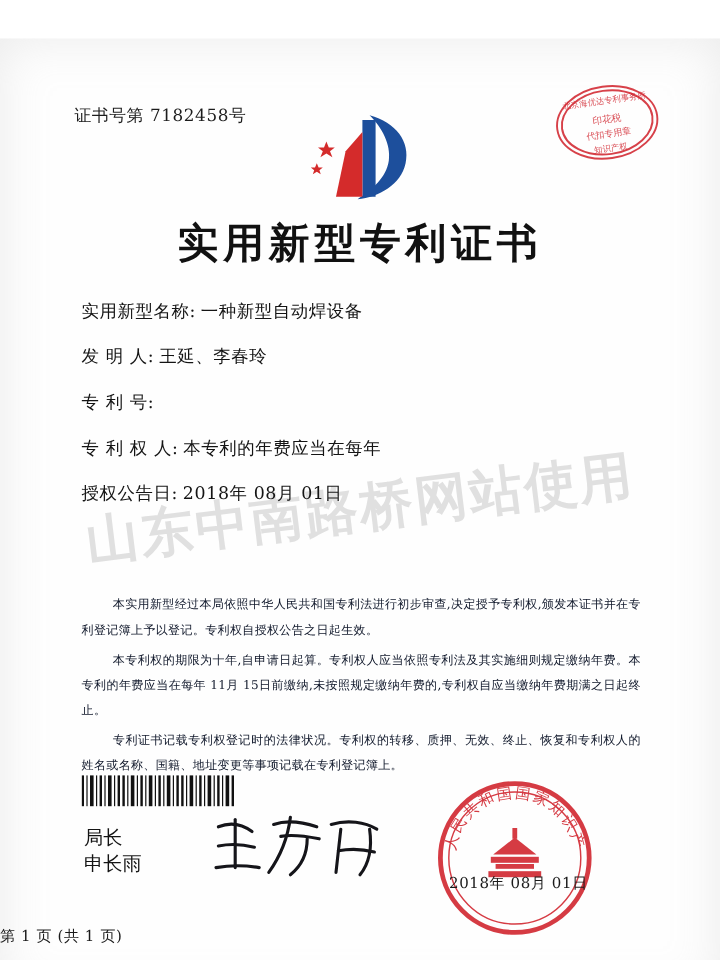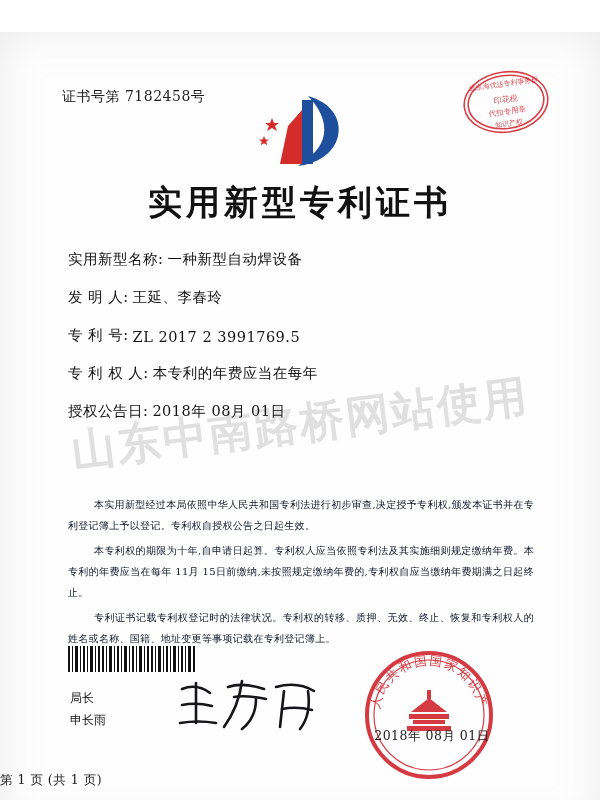--- a/index.html
+++ b/index.html
@@ -125,21 +125,21 @@
     width: 128px;
     height: 26px;
   }
 
   
   .sig-block {
     position: absolute;
     left: 70px;
     top: 655px;
     font-family: "DejaVu Serif", serif;
-    font-size: 12px;
+    font-size: 16px;
     color: #141414;
     line-height: 22px;
   }
   .handwriting {
     position: absolute;
     left: 172px;
     top: 645px;
     width: 150px;
     height: 60px;
   }
@@ -233,21 +233,20 @@
     <div class="field-row">
       <span class="field-label">实用新型名称:</span>
       <span class="field-value">一种新型自动焊设备</span>
     </div>
     <div class="field-row">
       <span class="field-label">发 明 人:</span>
       <span class="field-value">王延、李春玲</span>
     </div>
     <div class="field-row">
       <span class="field-label">专 利 号:</span>
-      <span class="field-value">ZL 2017 2 3991769.5</span>
     </div>
     <div class="field-row">
       <span class="field-label">专 利 权 人:</span>
       <span class="field-value">本专利的年费应当在每年</span>
     </div>
     <div class="field-row">
       <span class="field-label">授权公告日:</span>
       <span class="field-value">2018年 08月 01日</span>
     </div>
   </div>

